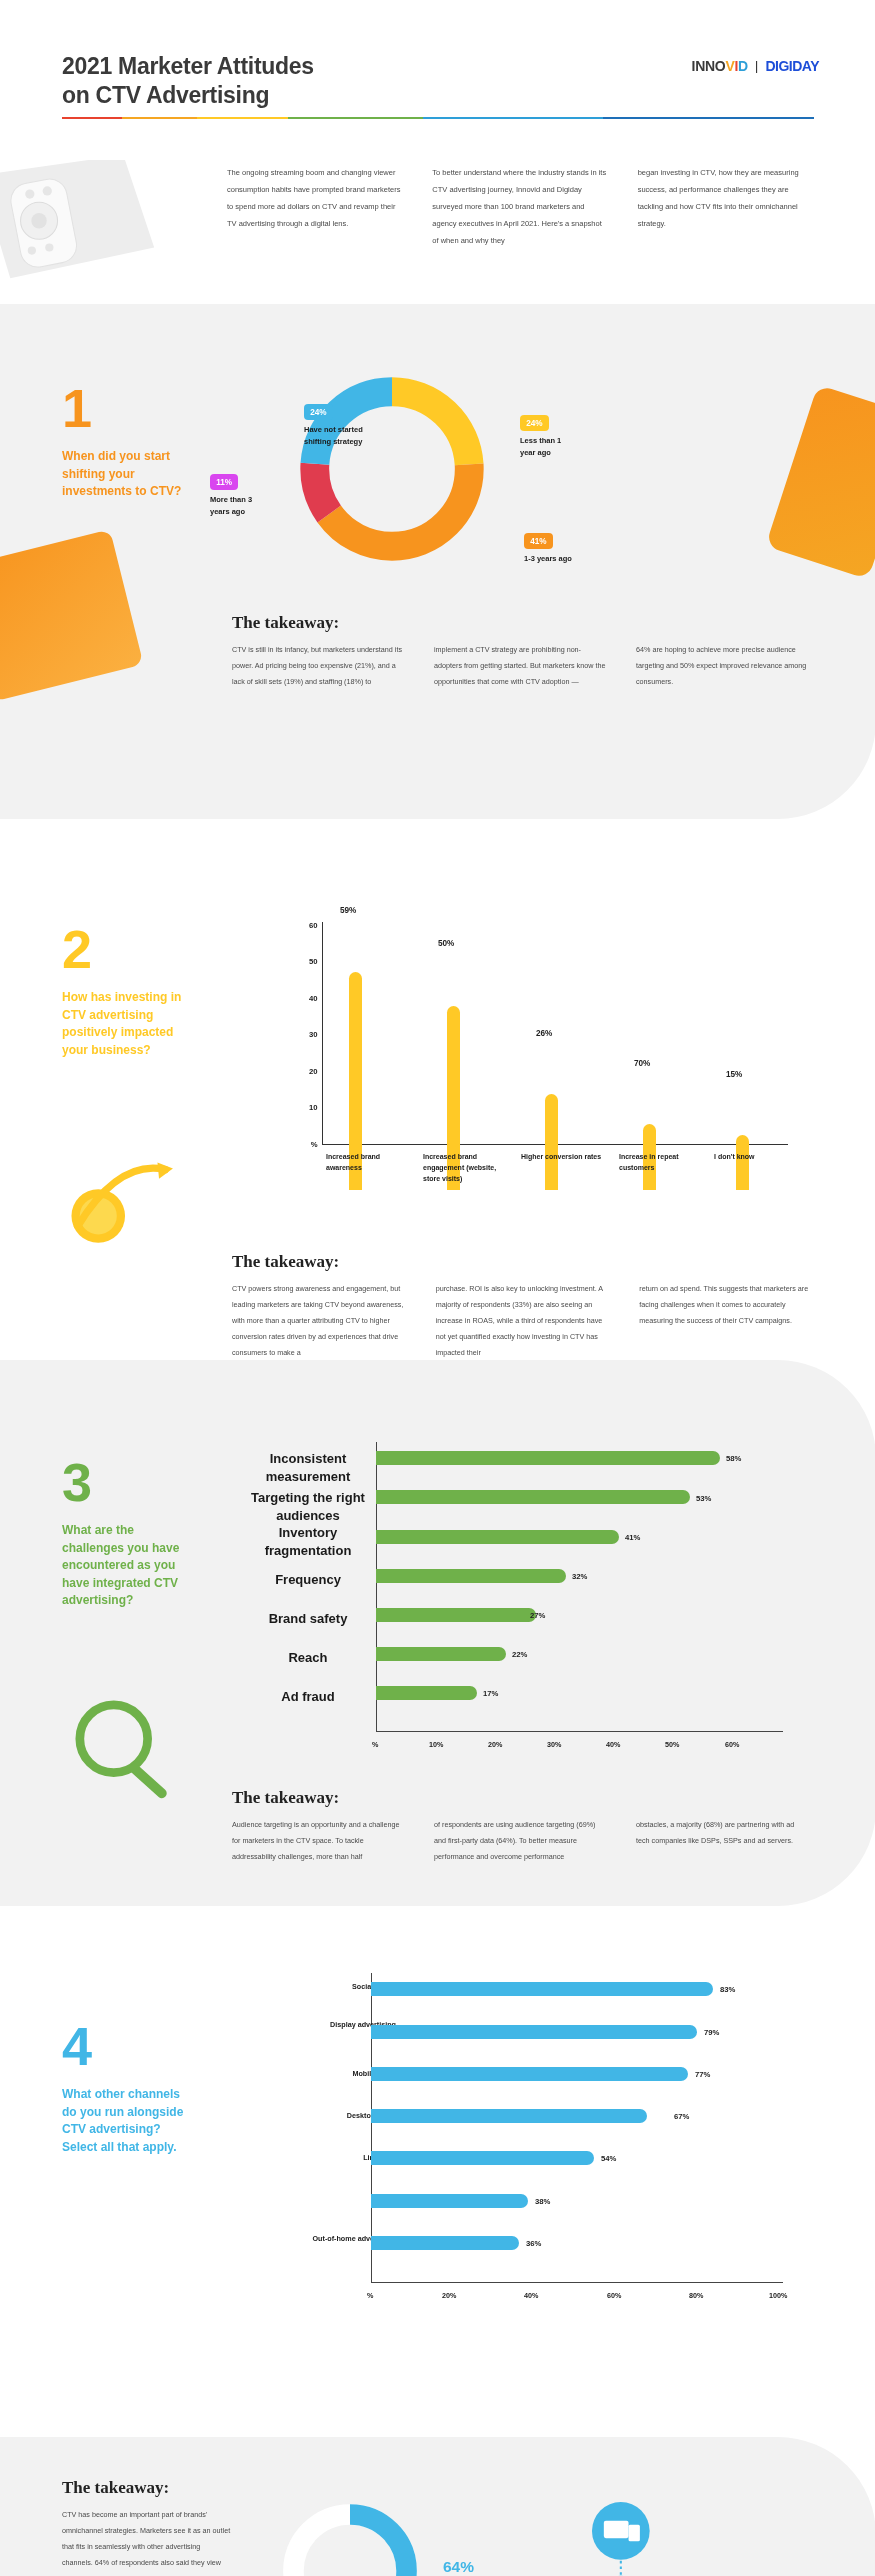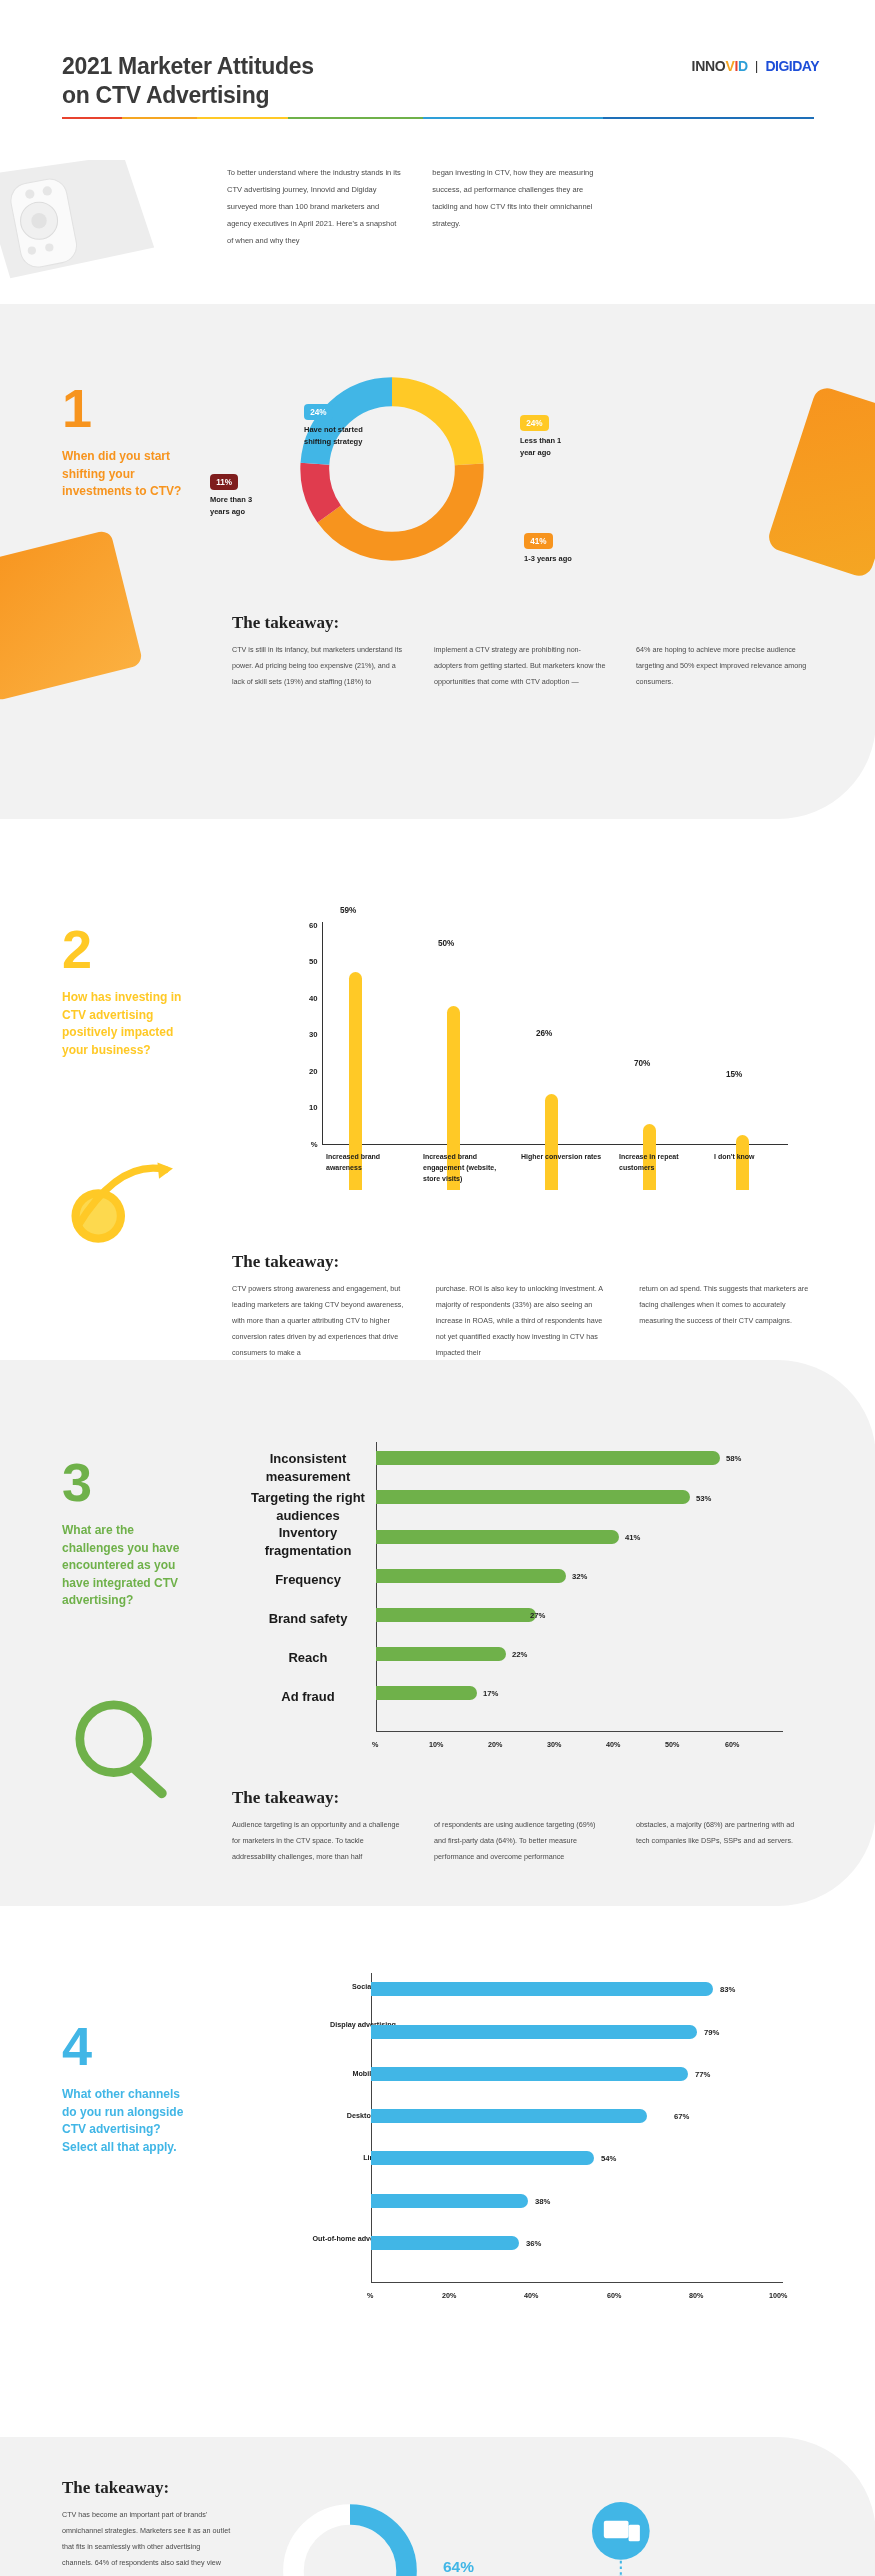--- a/index.html
+++ b/index.html
@@ -157,20 +157,21 @@
       <rect x="30" y="40" width="110" height="165" rx="34" fill="#fafafa" stroke="#e2e2e2" stroke-width="2" transform="rotate(-11 85 122)"></rect>
       <circle cx="76" cy="118" r="36" fill="#f0f0f0" stroke="#dcdcdc" stroke-width="2"></circle>
       <circle cx="76" cy="118" r="15" fill="#e2e2e2"></circle>
       <circle cx="58" cy="66" r="9" fill="#e6e6e6"></circle>
       <circle cx="92" cy="60" r="9" fill="#e6e6e6"></circle>
       <circle cx="62" cy="176" r="8" fill="#e6e6e6"></circle>
       <circle cx="96" cy="170" r="8" fill="#e6e6e6"></circle>
     </svg>
 
     <div class="intro-cols">
+      <p>The ongoing streaming boom and changing viewer consumption habits have prompted brand marketers to spend more ad dollars on CTV and revamp their TV advertising through a digital lens.</p>
       <p>To better understand where the industry stands in its CTV advertising journey, Innovid and Digiday surveyed more than 100 brand marketers and agency executives in April 2021. Here's a snapshot of when and why they</p>
       <p>began investing in CTV, how they are measuring success, ad performance challenges they are tackling and how CTV fits into their omnichannel strategy.</p>
     </div>
   </div>
 
   <div class="sec sec-gray round-tr round-br" id="section1">
 
     <div class="phone-art"></div>
     <div class="tablet-art"></div>
 
@@ -196,21 +197,21 @@
       <span class="pill" style="background:#41B6E6;">24%</span>
       <div class="lbl" style="max-width:82px;">Have not started shifting strategy</div>
     </div>
 
     <div class="dlab" style="left:520px; top:111px;">
       <span class="pill" style="background:#FFC926;">24%</span>
       <div class="lbl" style="max-width:57px;">Less than 1 year ago</div>
     </div>
 
     <div class="dlab" style="left:210px; top:170px;">
-      <span class="pill" style="background:#7f1d1d;">11%</span>
+      <span class="pill" style="background:#d946ef;">11%</span>
       <div class="lbl" style="max-width:62px;">More than 3 years ago</div>
     </div>
 
     <div class="dlab" style="left:524px; top:229px;">
       <span class="pill" style="background:#F7941E;">41%</span>
       <div class="lbl" style="max-width:57px;">1-3 years ago</div>
     </div>
 
     <div style="position:absolute; left:232px; top:309px; width:577px;">
       <div class="takeaway-h">The takeaway:</div>

